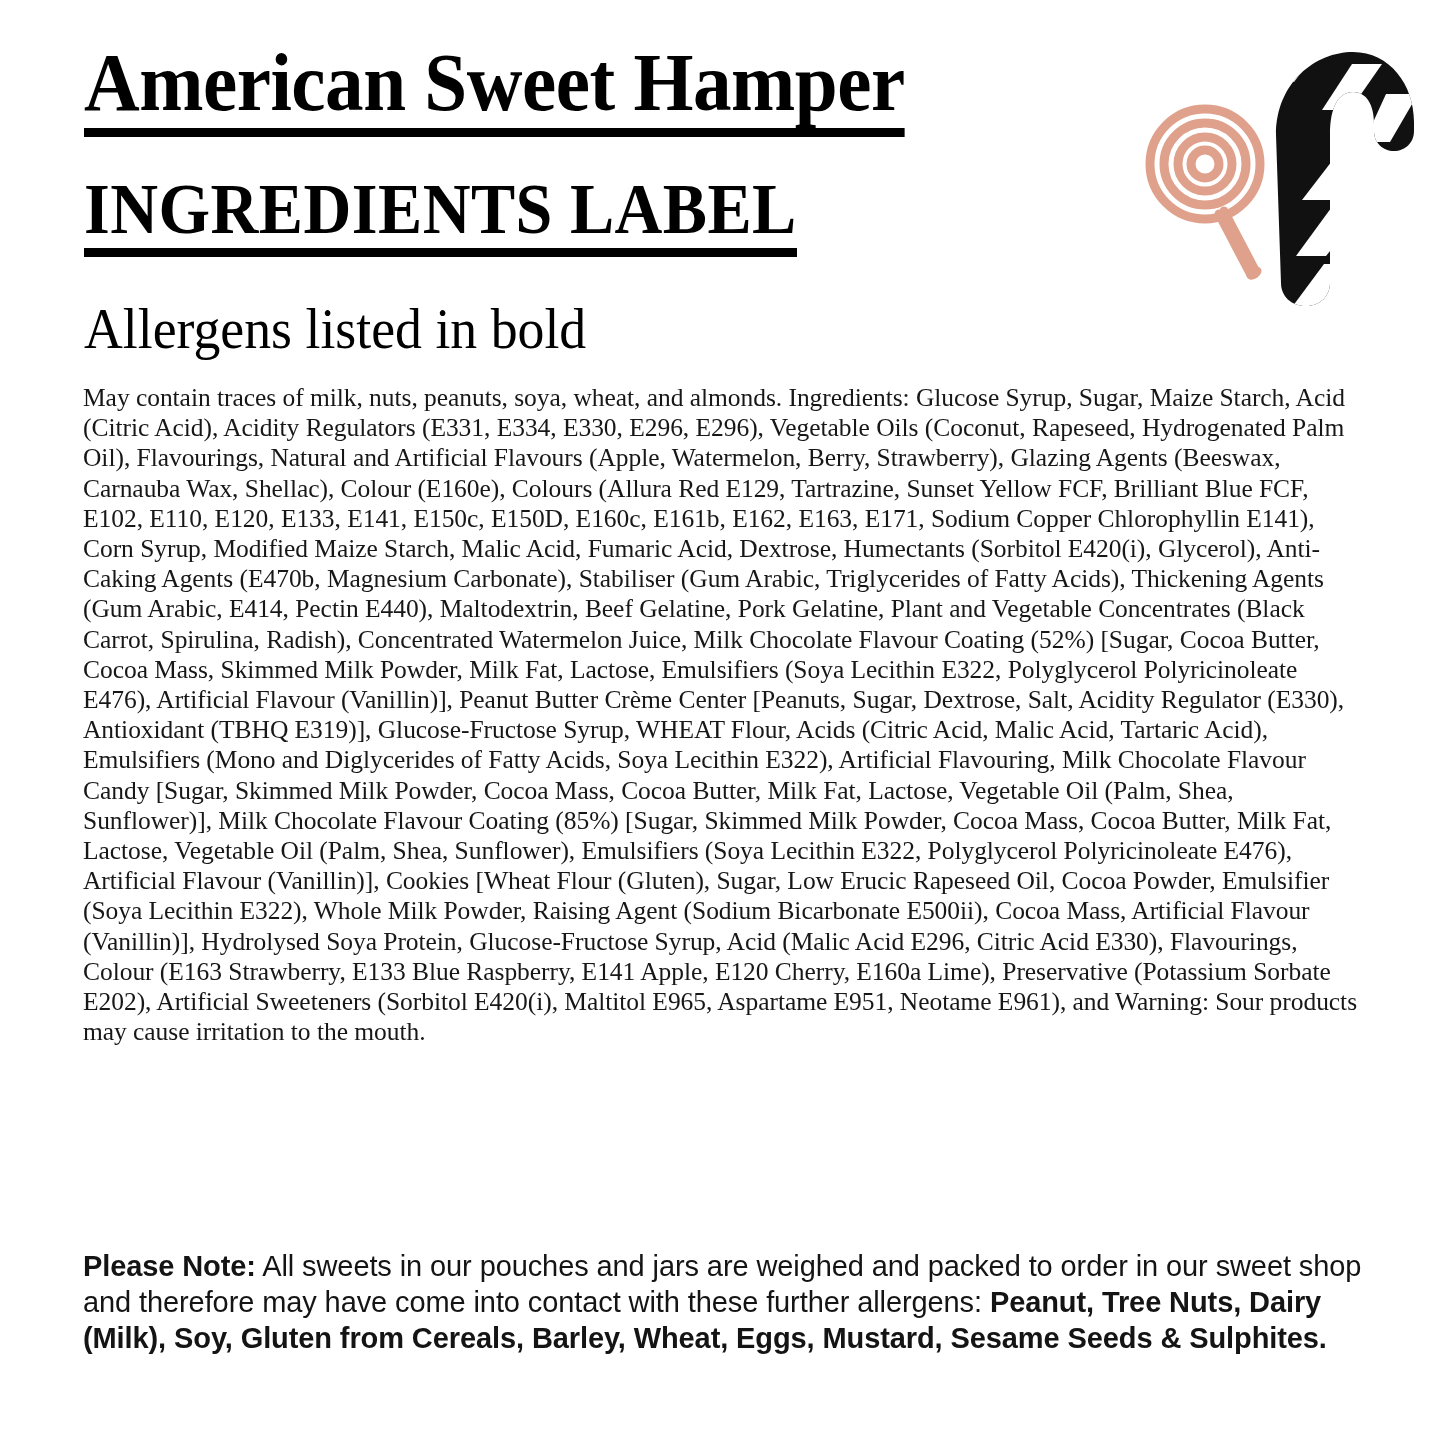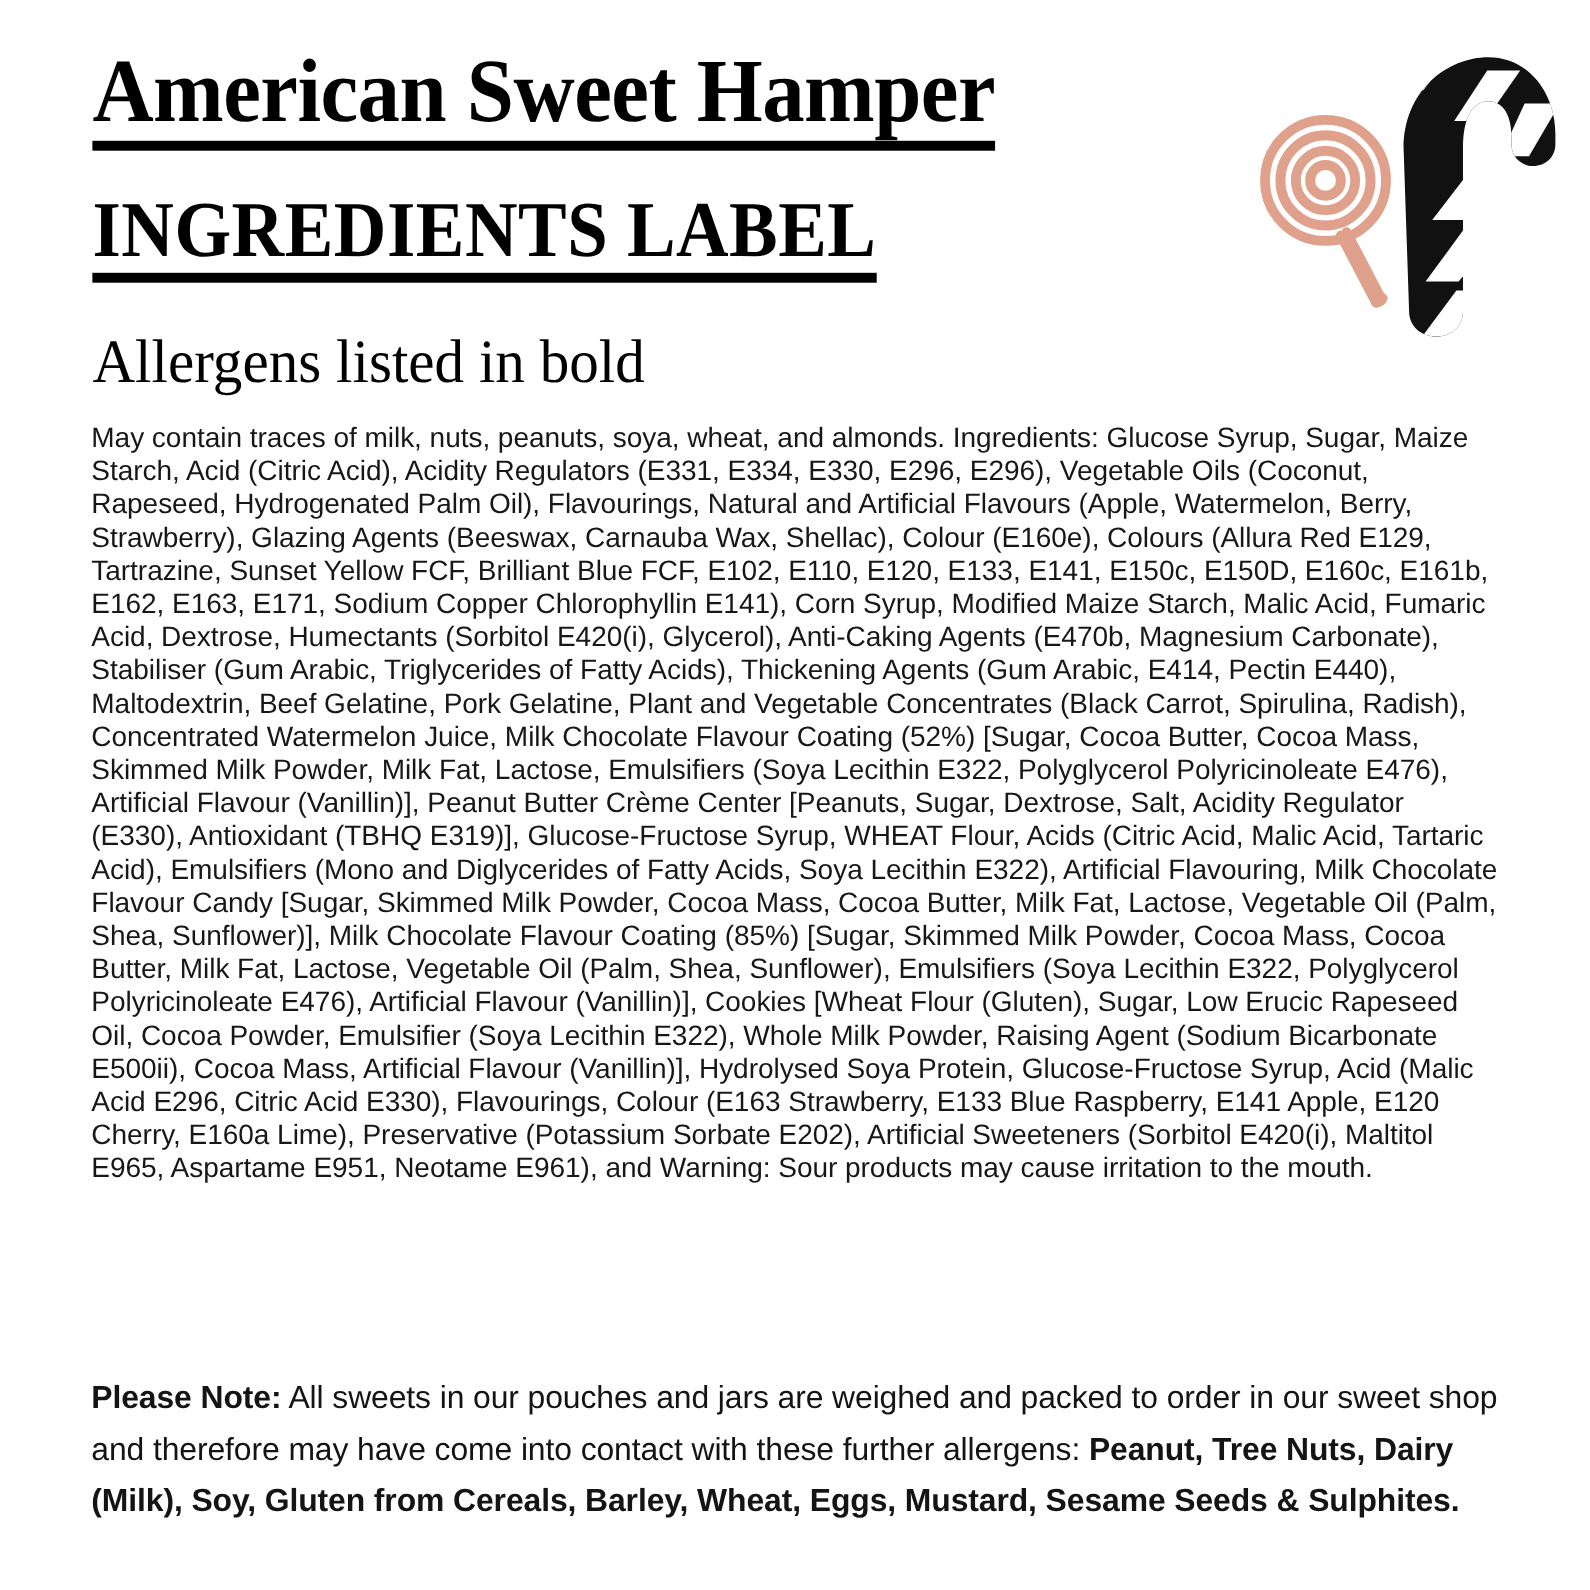--- a/index.html
+++ b/index.html
@@ -84,38 +84,38 @@
     height: 286px;
     pointer-events: none;
   }
 
   
   .ingredients {
     position: absolute;
     left: 83px;
     top: 383px;
     width: 1280px;
-    font-family: Liberation Sans, sans-serif;
+    font-family: Liberation Serif, serif;
     font-size: 25.5px;
     line-height: 30.2px;
     letter-spacing: -0.05px;
     text-align: left;
     word-spacing: 0px;
     color: #171717;
   }
 
   
   .footnote {
     position: absolute;
     left: 83px;
     top: 1248px;
     width: 1285px;
     font-family: "Liberation Sans", sans-serif;
     font-size: 29px;
-    line-height: 47px;
+    line-height: 36px;
     letter-spacing: -0.1px;
     color: #141414;
   }
   .footnote b, .footnote .strong {
     font-weight: 700;
   }
 </style>
 </head>
 <body>
 

